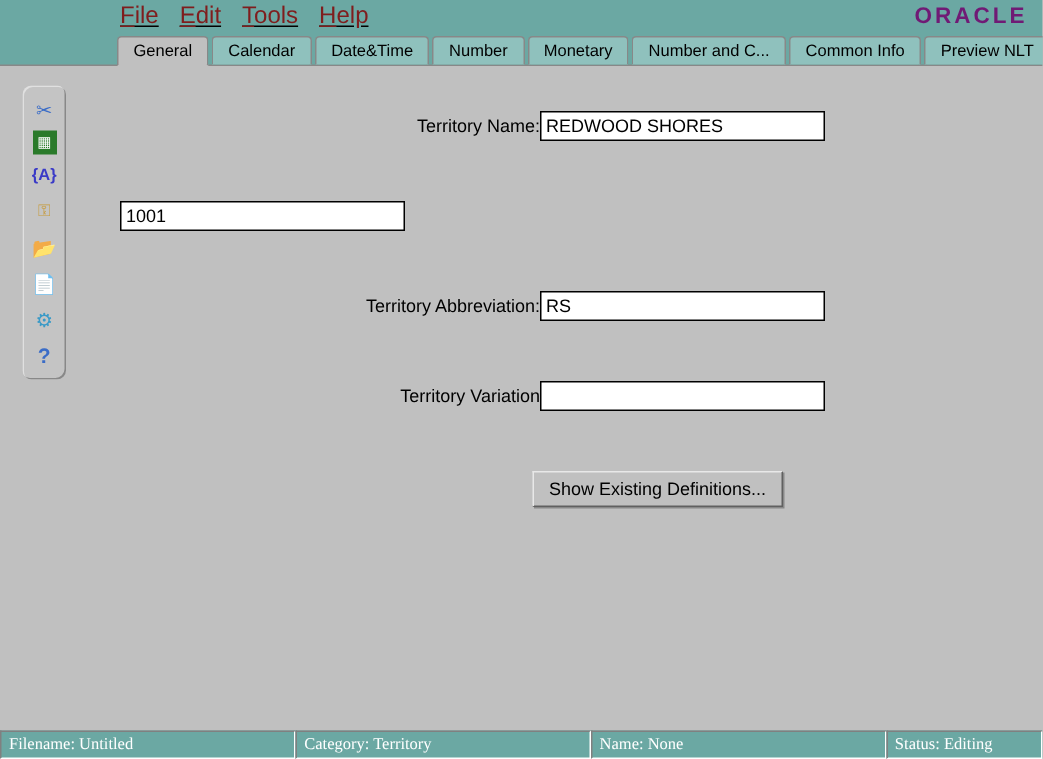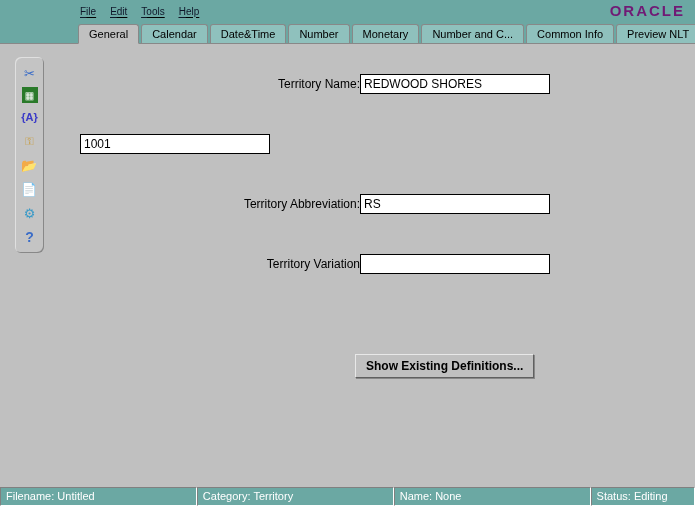--- a/index.html
+++ b/index.html
@@ -1,40 +1,40 @@
 <!DOCTYPE html>
 <html><head>
 <meta charset="utf-8">
 <style>
 * { box-sizing: border-box; margin: 0; padding: 0; }
 body { font-family: Arial, sans-serif; font-size: 11px; background: #c0c0c0; width: 695px; height: 506px; overflow: hidden; position: relative; }
 
 .topbar { background: #6ba8a3; height: 22px; display: flex; align-items: center; padding-left: 80px; position: relative; }
 .brand { position: absolute; right: 10px; top: 2px; color: #701a75; font-family: "Arial", sans-serif; font-size: 15px; font-weight: bold; letter-spacing: 2px; }
-.menu-item { color: #0f172a; font-size: 10px; margin-right: 14px; cursor: pointer; text-decoration: underline; text-decoration-color: #000; text-underline-offset: 2px; }
+.menu-item { color: #7f1d1d; font-size: 16px; margin-right: 14px; cursor: pointer; text-decoration: underline; text-decoration-color: #000; text-underline-offset: 2px; }
 .menu-item::first-letter { text-decoration: underline; }
 
 .tabrow { background: #6ba8a3; height: 22px; display: flex; align-items: flex-end; padding-left: 78px; gap: 2px; border-bottom: 1px solid #888; }
 .tab { background: #8fc1bd; color: #000; font-size: 11px; padding: 3px 10px 3px 10px; border: 1px solid #888; border-bottom: none; border-radius: 3px 3px 0 0; cursor: pointer; white-space: nowrap; }
 .tab.active { background: #c0c0c0; border-bottom: 1px solid #c0c0c0; margin-bottom: -1px; }
 
 .content-area { position: absolute; top: 44px; left: 0; right: 0; bottom: 19px; background: #c0c0c0; }
 
 .toolbar { position: absolute; left: 15px; top: 13px; width: 29px; background: #c4c4c4; border-radius: 6px; padding: 6px 3px; box-shadow: inset 1px 1px 0 #e0e0e0, inset -1px -1px 0 #888; display: flex; flex-direction: column; gap: 4px; align-items: center; }
 .tool-icon { width: 20px; height: 20px; display: flex; align-items: center; justify-content: center; cursor: pointer; font-size: 13px; }
 
 .form-area { position: absolute; left: 80px; top: 30px; right: 20px; }
 .form-row { display: flex; align-items: center; margin-bottom: 40px; }
 .form-label { width: 280px; text-align: right; font-size: 12px; color: #000; padding-left: 150px; }
 .form-input { width: 190px; height: 20px; border: 1px solid #000; background: #fff; font-size: 12px; padding: 1px 3px; font-family: Arial, sans-serif; }
 
-.show-btn { display: inline-block; background: #c0c0c0; border-top: 1px solid #e8e8e8; border-left: 1px solid #e8e8e8; border-right: 1px solid #606060; border-bottom: 1px solid #606060; padding: 4px 10px; font-size: 12px; cursor: pointer; margin-left: 275px; margin-top: 40px; box-shadow: 1px 1px 0 #888; font-weight: bold; }
+.show-btn { display: inline-block; background: #c0c0c0; border-top: 1px solid #e8e8e8; border-left: 1px solid #e8e8e8; border-right: 1px solid #606060; border-bottom: 1px solid #606060; padding: 4px 10px; font-size: 12px; cursor: pointer; margin-left: 275px; box-shadow: 1px 1px 0 #888; }
 
 .statusbar { position: absolute; bottom: 0; left: 0; right: 0; height: 19px; display: flex; background: #c0c0c0; }
-.status-cell { flex: 1; border-top: 1px solid #808080; border-left: 1px solid #808080; border-right: 1px solid #fff; border-bottom: 1px solid #fff; background: #6ba8a3; color: #fff; font-size: 11px; padding: 2px 5px; margin: 0; white-space: nowrap; overflow: hidden; }
+.status-cell { flex: 1; border-top: 1px solid #808080; border-left: 1px solid #808080; border-right: 1px solid #fff; border-bottom: 1px solid #fff; background: #6ba8a3; color: #fff; font-size: 11px; padding: 2px 5px; margin: 0; white-space: nowrap; overflow: hidden; font-family: Liberation Serif, serif; }
 .status-cell:nth-child(1){flex:2}
 .status-cell:nth-child(2){flex:2}
 .status-cell:nth-child(3){flex:2}
 .status-cell:nth-child(4){flex:1}
 </style>
 </head>
 <body>
 
 <div class="topbar">
   <span class="menu-item">File</span>

